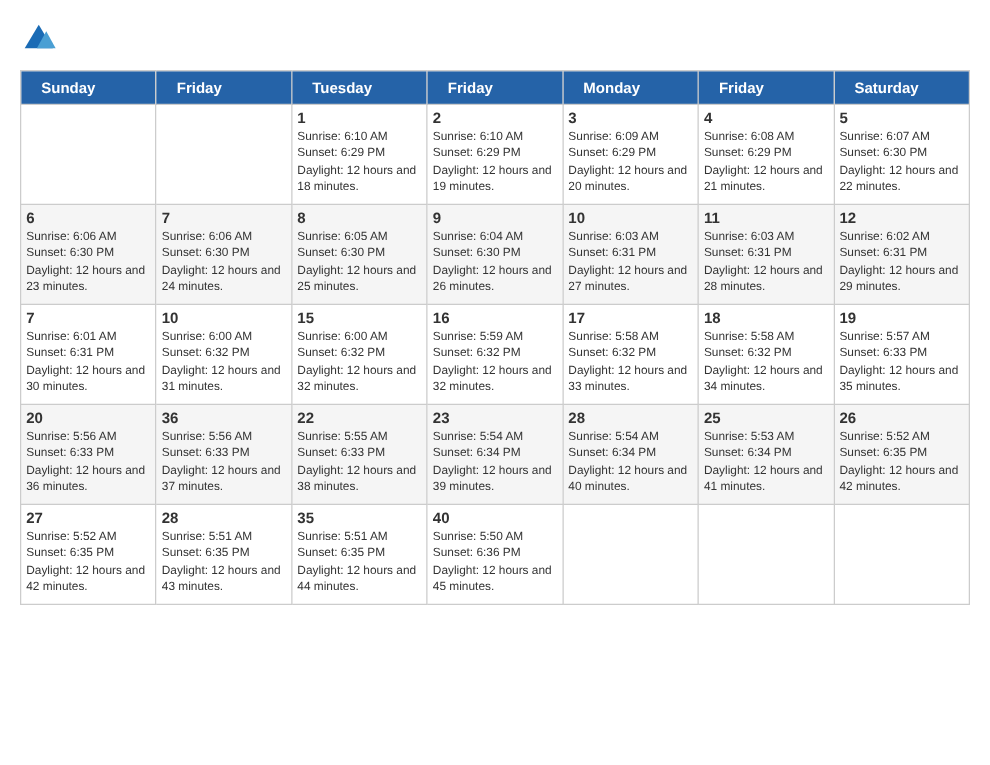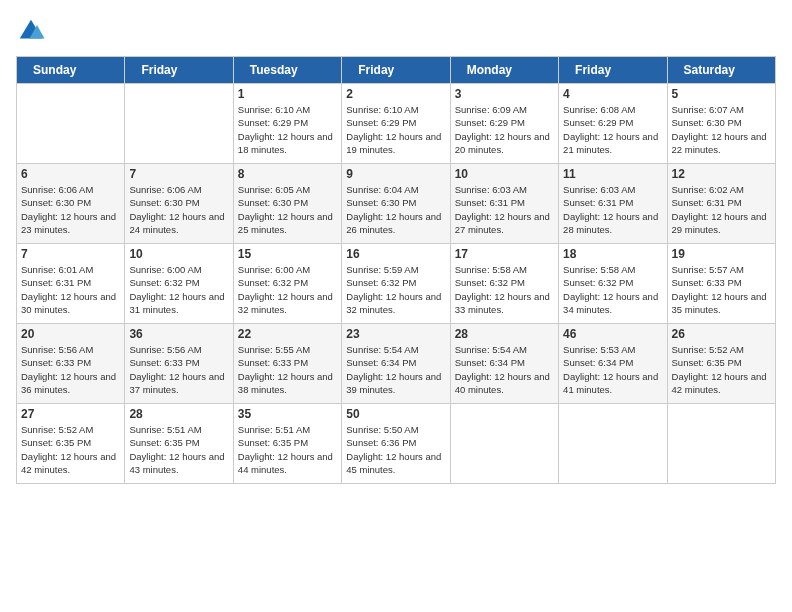--- a/index.html
+++ b/index.html
@@ -219,21 +219,21 @@
         </td>
         <td>
           <div class="day-number">23</div>
           <div class="day-info">Sunrise: 5:54 AM<br>Sunset: 6:34 PM<br>Daylight: 12 hours and 39 minutes.</div>
         </td>
         <td>
           <div class="day-number">28</div>
           <div class="day-info">Sunrise: 5:54 AM<br>Sunset: 6:34 PM<br>Daylight: 12 hours and 40 minutes.</div>
         </td>
         <td>
-          <div class="day-number">46</div>
+          <div class="day-number">25</div>
           <div class="day-info">Sunrise: 5:53 AM<br>Sunset: 6:34 PM<br>Daylight: 12 hours and 41 minutes.</div>
         </td>
         <td>
           <div class="day-number">26</div>
           <div class="day-info">Sunrise: 5:52 AM<br>Sunset: 6:35 PM<br>Daylight: 12 hours and 42 minutes.</div>
         </td>
       </tr>
       <tr>
         <td>
           <div class="day-number">27</div>
@@ -241,21 +241,21 @@
         </td>
         <td>
           <div class="day-number">28</div>
           <div class="day-info">Sunrise: 5:51 AM<br>Sunset: 6:35 PM<br>Daylight: 12 hours and 43 minutes.</div>
         </td>
         <td>
           <div class="day-number">35</div>
           <div class="day-info">Sunrise: 5:51 AM<br>Sunset: 6:35 PM<br>Daylight: 12 hours and 44 minutes.</div>
         </td>
         <td>
-          <div class="day-number">50</div>
+          <div class="day-number">40</div>
           <div class="day-info">Sunrise: 5:50 AM<br>Sunset: 6:36 PM<br>Daylight: 12 hours and 45 minutes.</div>
         </td>
         <td class="empty-cell"></td>
         <td class="empty-cell"></td>
         <td class="empty-cell"></td>
       </tr>
     </tbody>
 </table>
 
 </body></html>

